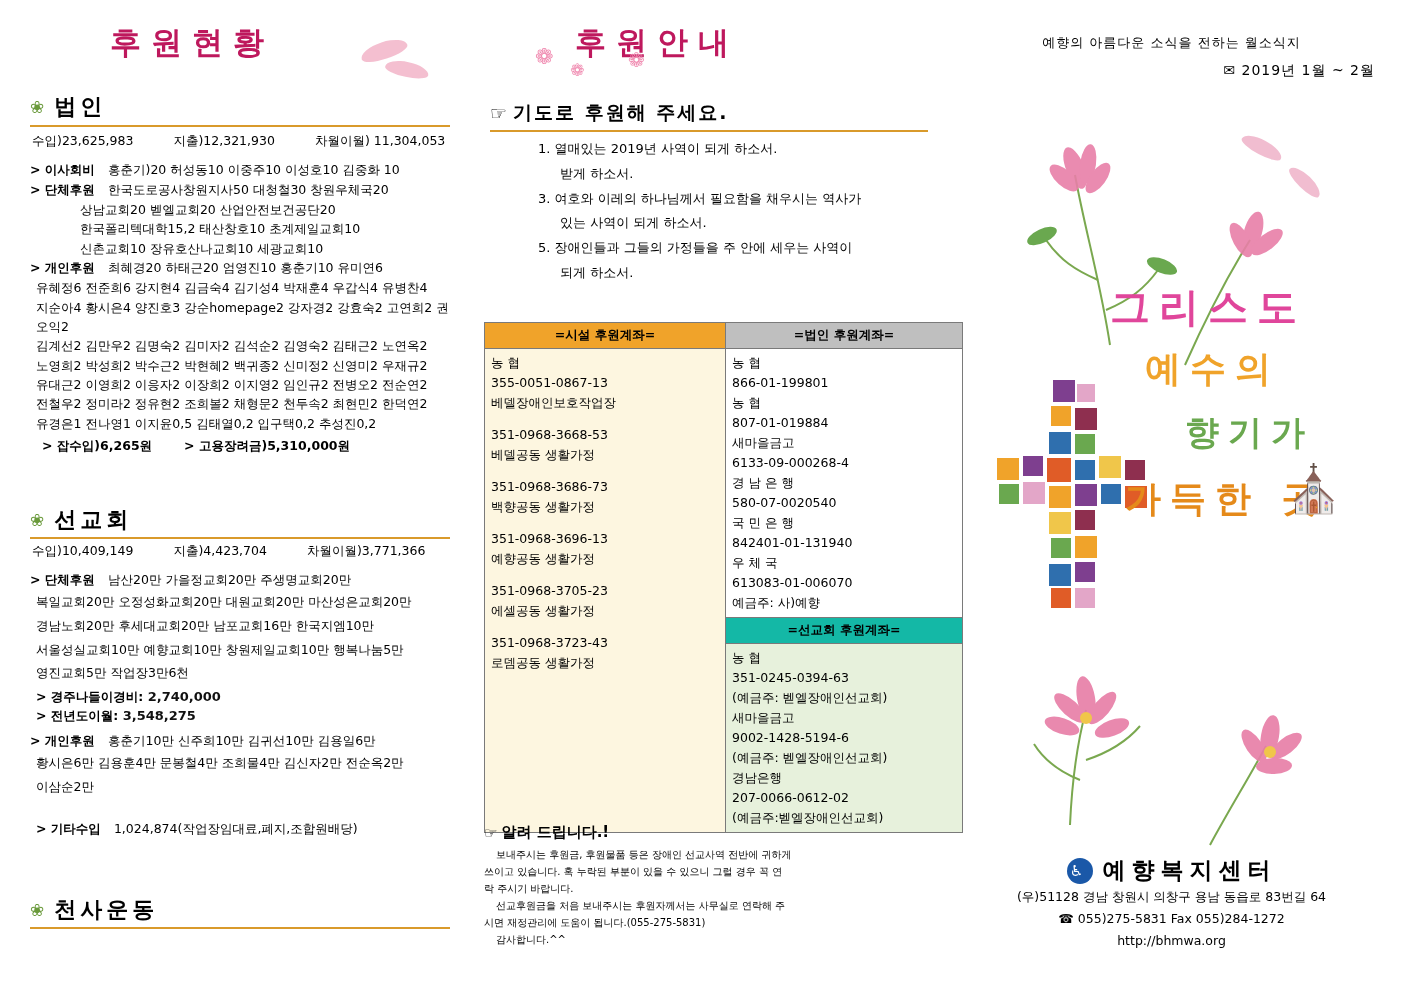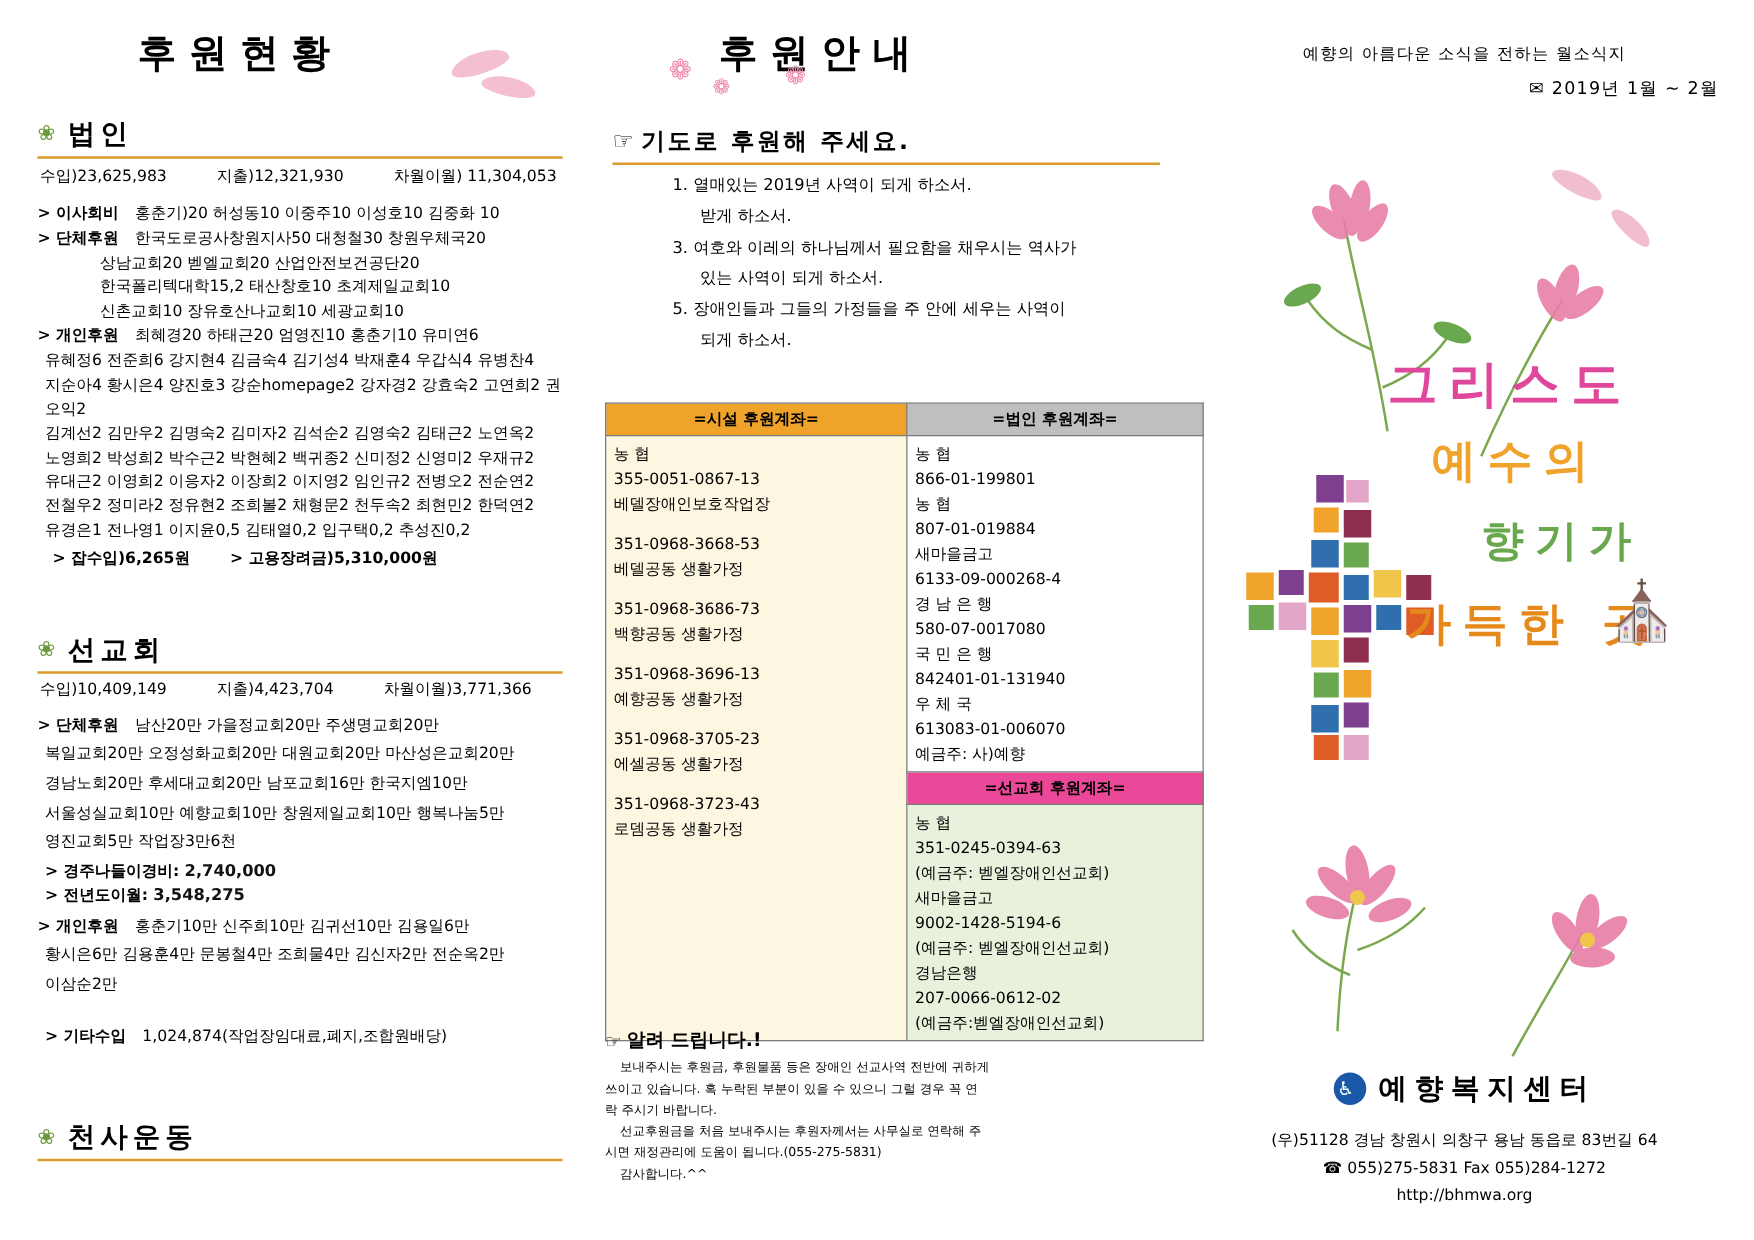--- a/index.html
+++ b/index.html
@@ -12,21 +12,21 @@
   }
   .col{position:absolute;top:0;height:992px;}
   
   #col1{left:0;width:470px;}
   #col2{left:470px;width:470px;}
   #col3{left:940px;width:463px;}
 
   .title-script{
     font-family:"DejaVu Sans","Liberation Sans",sans-serif;
     font-weight:bold;letter-spacing:10px;
-    font-size:31px;color:#000000;
+    font-size:31px;color:#be185d;
   }
   .sect-head{
     display:flex;align-items:center;gap:6px;
     font-size:22px;font-weight:bold;letter-spacing:4px;
   }
   .flower{color:#6a9a3b;font-size:17px;}
   .hr-orange{border:0;border-top:2px solid #d99a2b;margin:3px 0 6px 0;}
   .hr-orange2{border:0;border-top:2px solid #d99a2b;margin:2px 0 4px 0;}
   .money-row{display:flex;gap:40px;font-size:12.5px;margin:4px 0 10px 2px;}
   .bullet{font-size:12.5px;font-weight:bold;margin:2px 0 1px 6px;}
@@ -41,42 +41,42 @@
   .pray-head{
     display:flex;align-items:center;gap:4px;
     font-size:19px;font-weight:bold;letter-spacing:2px;margin-left:6px;
   }
   .pray-list{font-size:13px;line-height:1.75;margin:6px 0 0 14px;}
   .pray-list li{margin-bottom:2px;list-style:none;}
   table.acct{border-collapse:collapse;width:455px;margin:10px 0 0 6px;table-layout:fixed;}
   table.acct td,table.acct th{border:1px solid #7a7a7a;vertical-align:top;padding:4px 6px;font-size:12.5px;}
   .th-fac{background:#f0a32a;text-align:center;font-weight:bold;}
   .th-corp{background:#bfbfbf;text-align:center;font-weight:bold;}
-  .th-mission{background:#ec4899;text-align:center;font-weight:bold;}
+  .th-mission{background:#14b8a6;text-align:center;font-weight:bold;}
   .cell-fac{background:#fdf6e0;line-height:1.6;}
   .cell-corp{background:#ffffff;line-height:1.6;}
   .cell-mission{background:#e7f1dc;line-height:1.6;}
   .notice-head{display:flex;align-items:center;gap:4px;font-size:15px;font-weight:bold;margin:8px 0 4px 6px;}
   .notice-body{font-size:10px;line-height:1.7;margin-left:6px;}
 
   
   .masthead{font-size:13px;text-align:center;letter-spacing:1px;margin-top:34px;}
   .dateline{font-size:14px;text-align:right;margin:10px 28px 0 0;letter-spacing:1px;}
   .art{position:relative;height:700px;}
   .cross{position:absolute;left:55px;top:300px;width:160px;height:230px;}
   .cross i{position:absolute;display:block;}
   .kcal{position:absolute;font-weight:bold;text-align:center;}
   .k1{left:170px;top:200px;font-size:40px;color:#e0469b;letter-spacing:9px;}
   .k2{left:205px;top:265px;font-size:36px;color:#f0a32a;letter-spacing:9px;}
   .k3{left:245px;top:330px;font-size:34px;color:#6aa84f;letter-spacing:9px;}
   .k4{left:185px;top:395px;font-size:36px;color:#e58a1a;letter-spacing:9px;}
   .churchglyph{position:absolute;left:345px;top:382px;font-size:46px;color:#a08a6a;}
   .footer-org{display:flex;align-items:center;justify-content:center;gap:10px;font-size:23px;font-weight:bold;letter-spacing:6px;}
   .wheel{width:26px;height:26px;border-radius:50%;background:#1a58a8;color:#fff;font-size:15px;display:flex;align-items:center;justify-content:center;}
-  .addr{text-align:center;font-size:12.5px;line-height:1.75;margin-top:15px;}
+  .addr{text-align:center;font-size:12.5px;line-height:1.75;margin-top:0;}
   .petal{position:absolute;border-radius:50% 50% 50% 50%/60% 60% 40% 40%;opacity:.95;}
   .flower-svg{position:absolute;}
 </style>
 </head>
 <body>
 
 <div class="col" id="col1">
 
   <div style="position:absolute;left:110px;top:22px;" class="title-script">후원현황</div>
 
@@ -223,21 +223,21 @@
         <div>로뎀공동 생활가정</div>
       </td>
       <td class="cell-corp">
         <div>농      협</div>
         <div>866-01-199801</div>
         <div>농      협</div>
         <div>807-01-019884</div>
         <div>새마을금고</div>
         <div>6133-09-000268-4</div>
         <div>경 남 은 행</div>
-        <div>580-07-0017080</div>
+        <div>580-07-0020540</div>
         <div>국 민 은 행</div>
         <div>842401-01-131940</div>
         <div>우  체  국</div>
         <div>613083-01-006070</div>
         <div>예금주: 사)예향</div>
       </td>
     </tr>
     <tr>
       <th class="th-mission">=선교회 후원계좌=</th>
     </tr>

